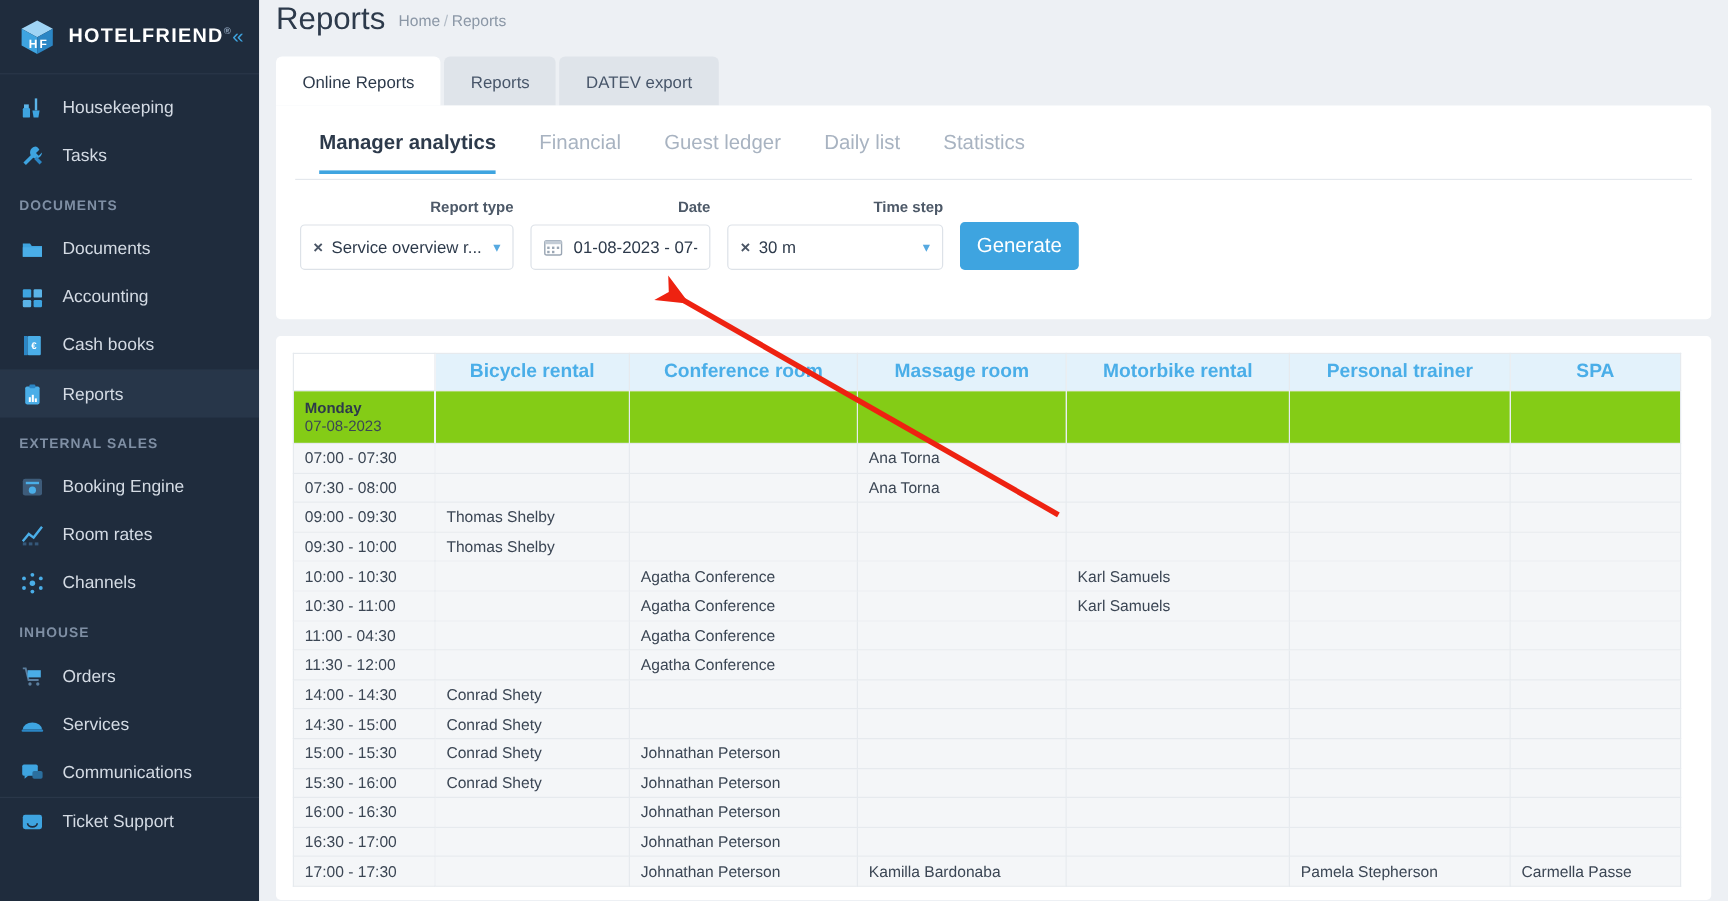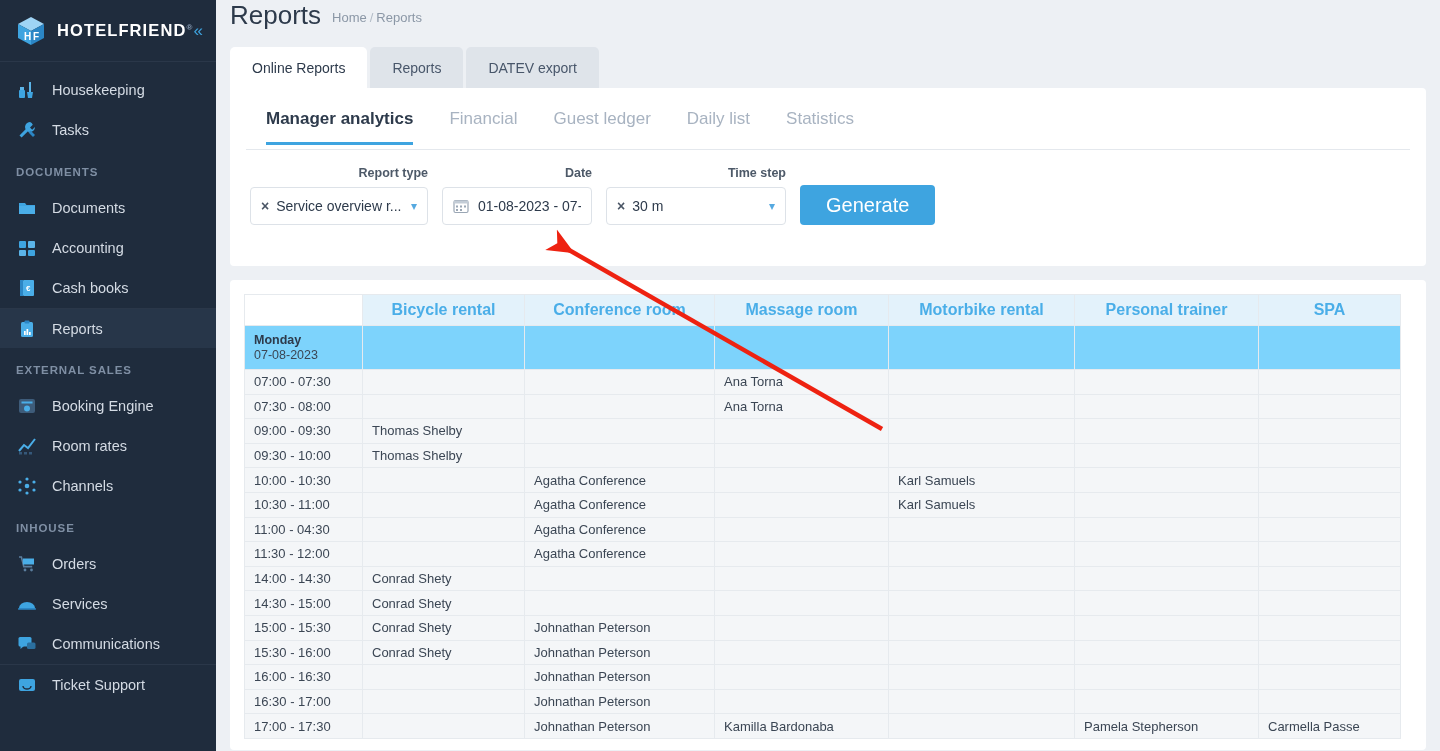--- a/index.html
+++ b/index.html
@@ -112,22 +112,22 @@
   }
   .fld-report { width: 178px; }
   .fld-date   { width: 150px; }
   .fld-step   { width: 180px; }
   .x-mark { color: #4a5565; margin-right: 7px; font-size: 14px; font-weight: bold; }
   .sel-value { overflow: hidden; white-space: nowrap; text-overflow: ellipsis; flex: 1; }
   .chev { color: #56a9e0; font-size: 12px; margin-left: 6px; }
   .cal-icon { margin-right: 9px; flex: 0 0 16px; display: flex; }
   .date-val { white-space: nowrap; overflow: hidden; }
   .generate-btn {
-    height: 40px; padding: 0 26px; border: none; border-radius: 4px;
-    background: #3ea4e0; color: #fff; font-size: 20px; cursor: pointer;
+    height: 40px; padding: 0 14px; border: none; border-radius: 4px;
+    background: #3ea4e0; color: #fff; font-size: 17px; cursor: pointer;
     font-family: "Liberation Sans", sans-serif;
   }
 
   
   .table-wrap {
     margin: 14px 14px 0 14px; background: #fff;
     border-radius: 4px; padding: 14px 14px 0 14px;
     height: 470px; overflow: hidden;
   }
   table.report { border-collapse: collapse; width: 1156px; table-layout: fixed; }
@@ -136,21 +136,21 @@
     height: 24.6px; padding: 0 9px; text-align: left; font-weight: normal;
     overflow: hidden; white-space: nowrap;
   }
   table.report thead th {
     background: #e3f2fb; color: #4aaee8; font-weight: bold;
     text-align: center; height: 31px; font-size: 16px;
   }
   table.report thead th.corner { background: #ffffff; border-color: #e6eaee; }
   table.report td.timecell { color: #3b4654; background: #f4f6f8; }
   table.report td.datacell { background: #f4f6f8; }
-  table.report tr.daterow td { height: 44px; background: #7dd3fc; }
+  table.report tr.daterow td { height: 44px; background: #84cc16; }
   .day-name { font-weight: bold; font-size: 12.5px; color: #2d3a4b; line-height: 15px; }
   .day-date { font-size: 12.5px; color: #3b4654; line-height: 15px; }
 
   
   .annot { position: absolute; left: 0; top: 0; width: 1440px; height: 751px; pointer-events: none; }
 </style>
 </head>
 <body>
 
 <div class="app">

